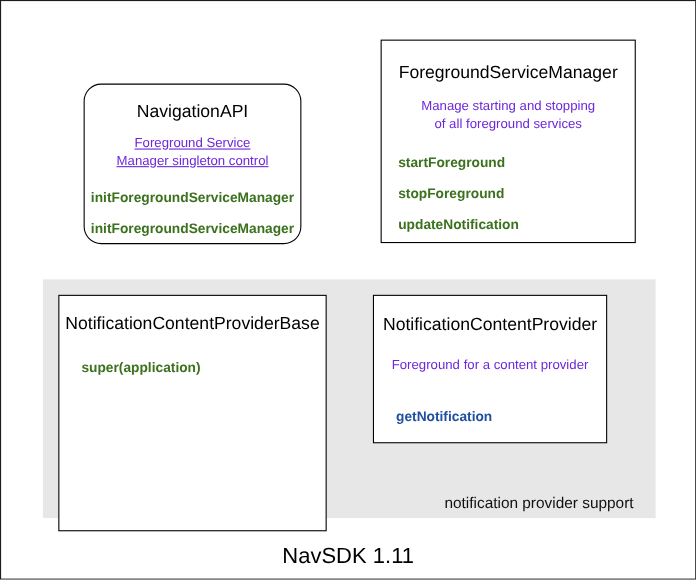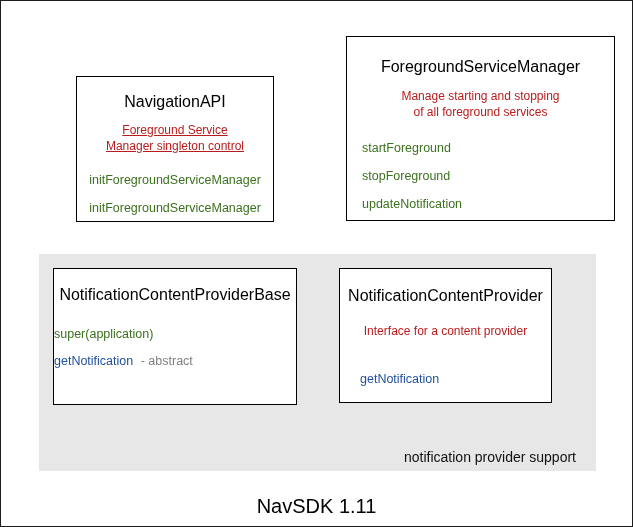--- a/index.html
+++ b/index.html
@@ -42,52 +42,53 @@
   .box-title{
     text-align:center;
     font-size:16px;
     line-height:19px;
     color:#000;
   }
   .box-subtitle{
     text-align:center;
     font-size:12px;
     line-height:16px;
-    color:#b91c1c;
+    color:#6d28d9;
     white-space:pre-line;
   }
   .method{
     font-size:12.5px;
     line-height:13px;
     white-space:nowrap;
+    font-weight:bold;
   }
   .m-green{color:var(--m-green);}
   .m-red{color:var(--m-red);}
   .m-blue{color:var(--m-blue);}
   .ann{color:var(--ann-gray);margin-left:4px;}
 
   
-  #box-nav{left:75px;top:75px;width:198px;height:146px;text-align:center;}
+  #box-nav{left:75px;top:75px;width:198px;height:146px;text-align:center;border-radius:16px;}
   #box-nav .box-title{margin-top:15px;}
   #box-nav .box-subtitle{margin-top:11px;text-decoration:underline;}
   #box-nav .methods{margin-top:20px;}
   #box-nav .method{margin-bottom:15px;}
 
   
-  #box-fsm{left:345px;top:35px;width:269px;height:185px;}
+  #box-fsm{left:345px;top:35px;width:232px;height:185px;}
   #box-fsm .box-title{margin-top:20px;}
   #box-fsm .box-subtitle{margin-top:12px;}
   #box-fsm .methods{margin-top:22px;padding-left:15px;text-align:left;}
   #box-fsm .method{margin-bottom:15px;}
 
   
-  #box-base{left:52px;top:267px;width:244px;height:137px;}
+  #box-base{left:52px;top:267px;width:244px;height:215px;}
   #box-base .box-title{margin-top:16px;}
   #box-base .box-subtitle{margin-top:13px;}
-  #box-base .methods{margin-top:24px;text-align:left;}
+  #box-base .methods{margin-top:24px;padding-left:20px;text-align:left;}
   #box-base .method{margin-bottom:14px;}
 
   
   #box-provider{left:338px;top:267px;width:213px;height:135px;}
   #box-provider .box-title{margin-top:17px;}
   #box-provider .box-subtitle{margin-top:18px;}
   #box-provider .methods{margin-top:34px;padding-left:20px;text-align:left;}
 
   .footer{
     position:absolute;
@@ -135,30 +136,26 @@
       </div>
     </div>
   </div>
 
   <div class="box" id="box-base">
     <div class="box-title">NotificationContentProviderBase</div>
     <div class="methods">
       <div class="method">
         <span class="m-green">super(application)</span>
       </div>
-      <div class="method">
-        <span class="m-blue">getNotification</span>
-        <span class="ann">- abstract</span>
-      </div>
     </div>
   </div>
 
   <div class="box" id="box-provider">
     <div class="box-title">NotificationContentProvider</div>
-    <div class="box-subtitle">Interface for a content provider</div>
+    <div class="box-subtitle">Foreground for a content provider</div>
     <div class="methods">
       <div class="method">
         <span class="m-blue">getNotification</span>
       </div>
     </div>
   </div>
 
   <div class="footer">NavSDK 1.11</div>
 
 </div>

